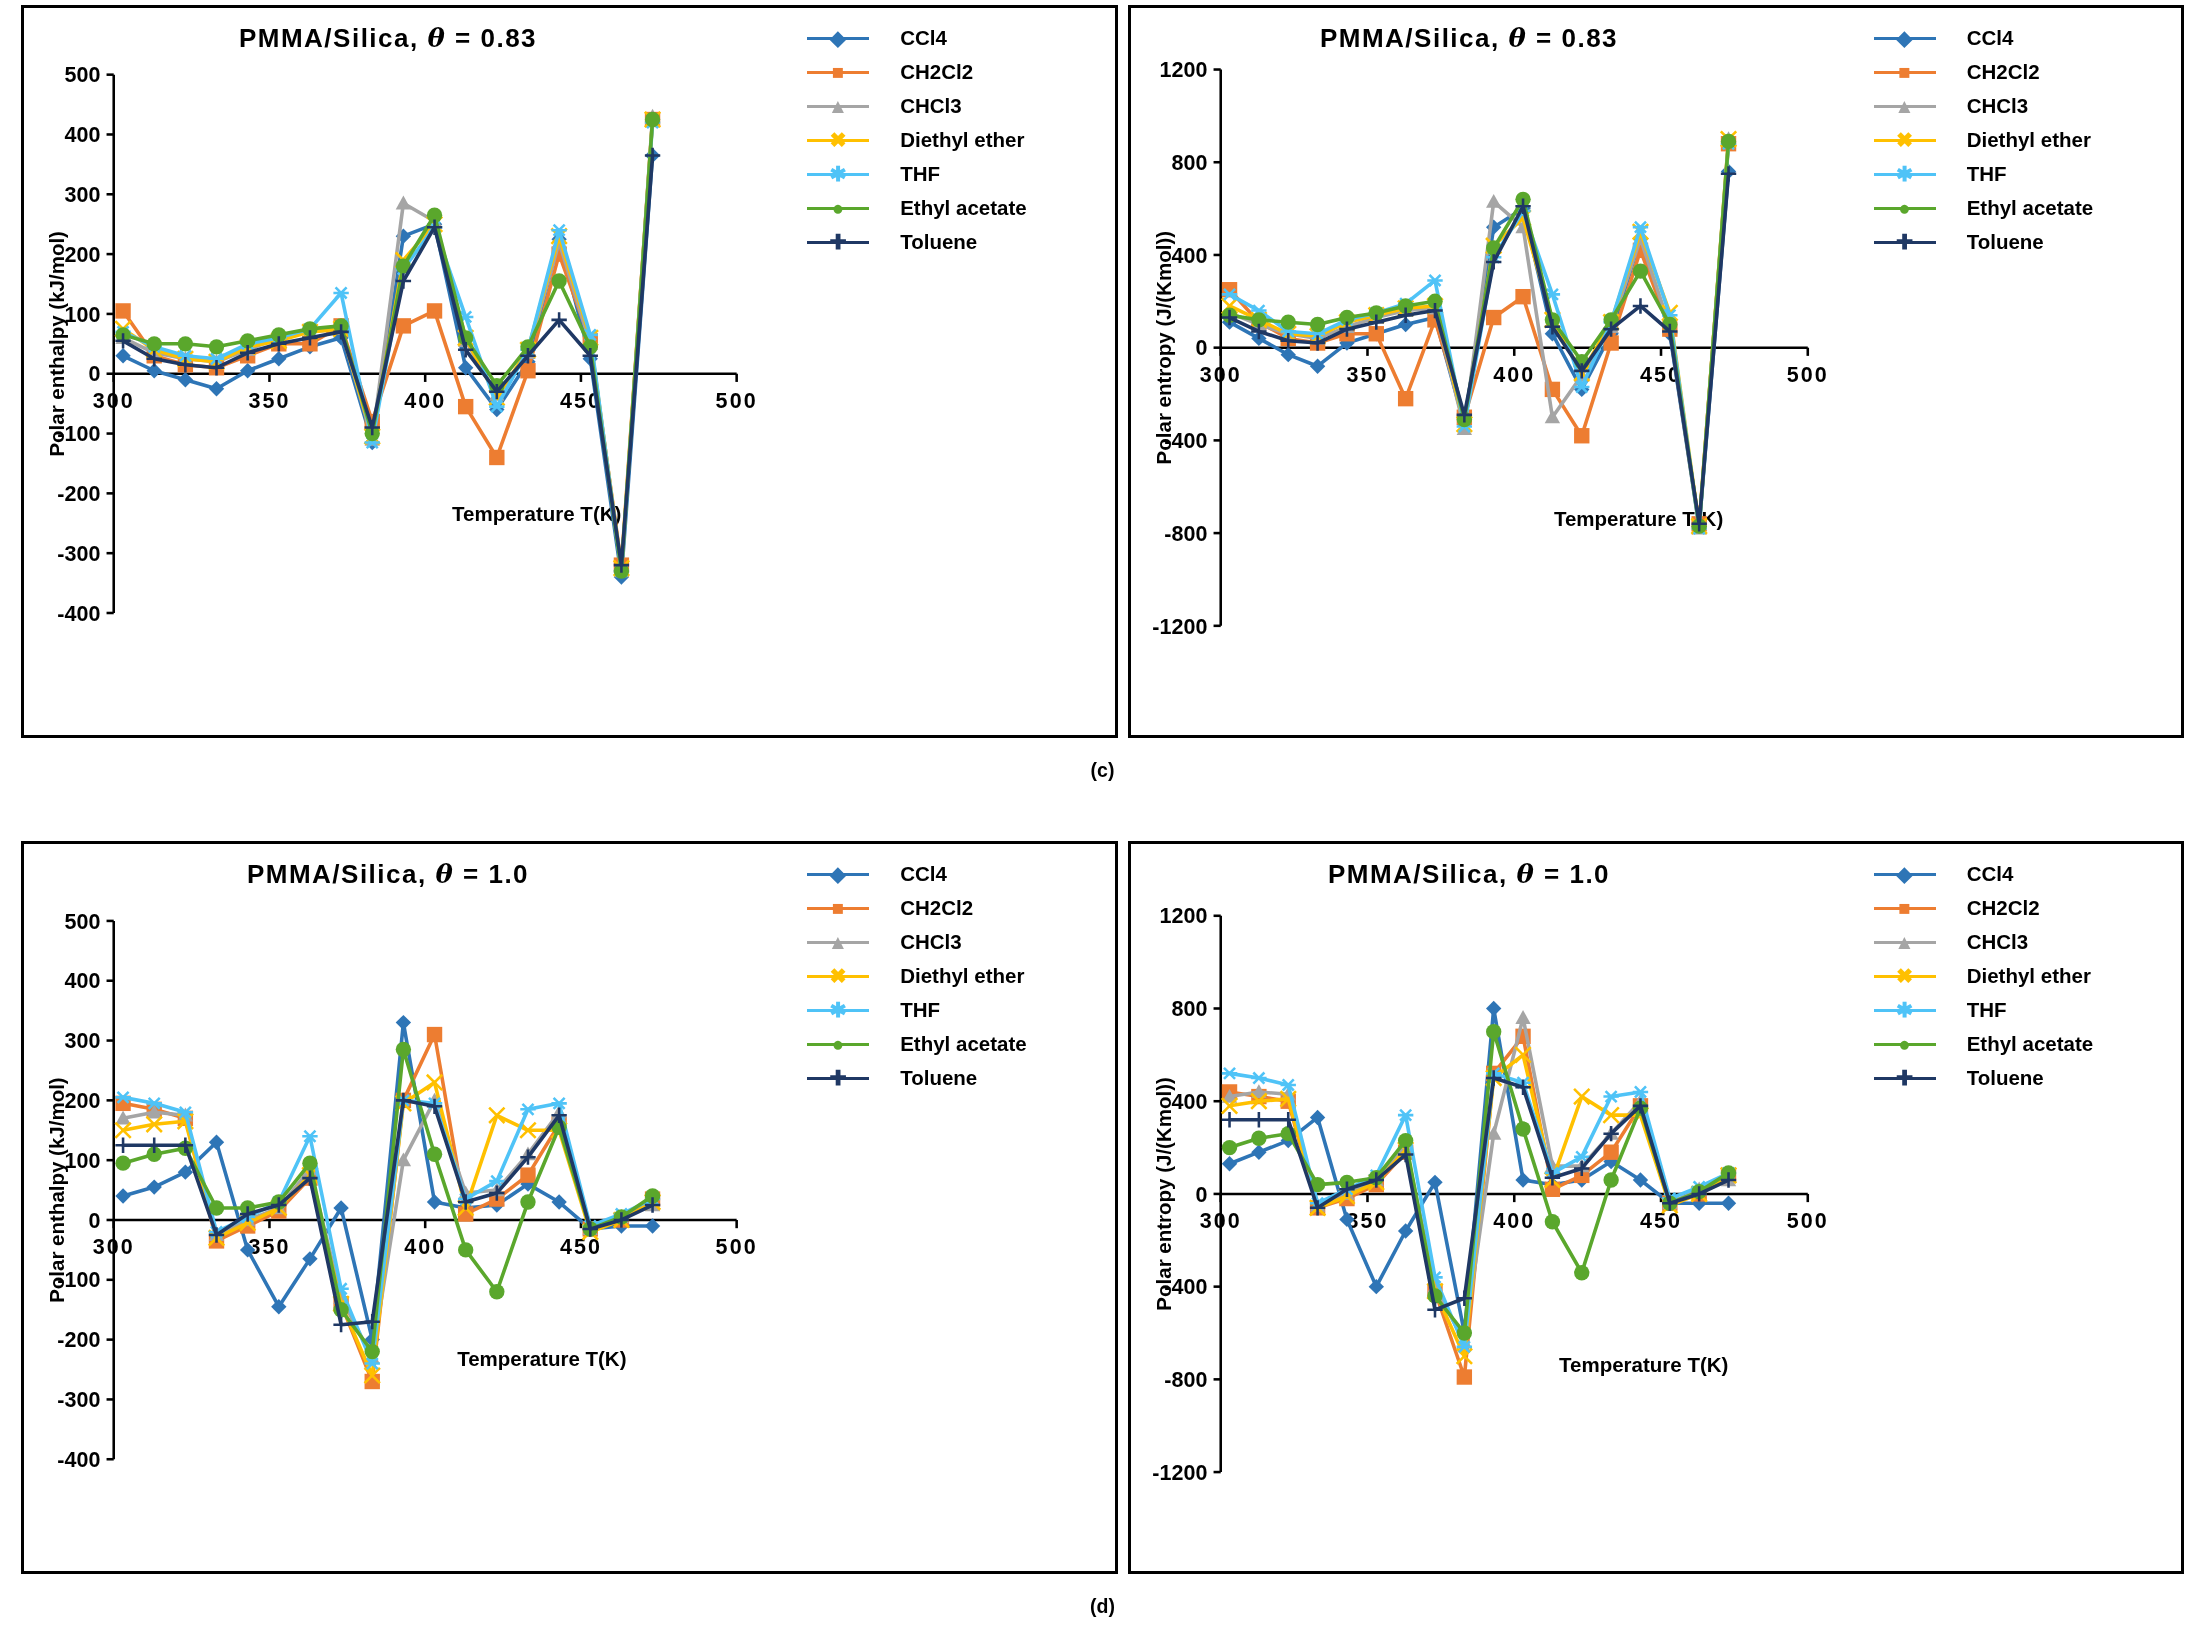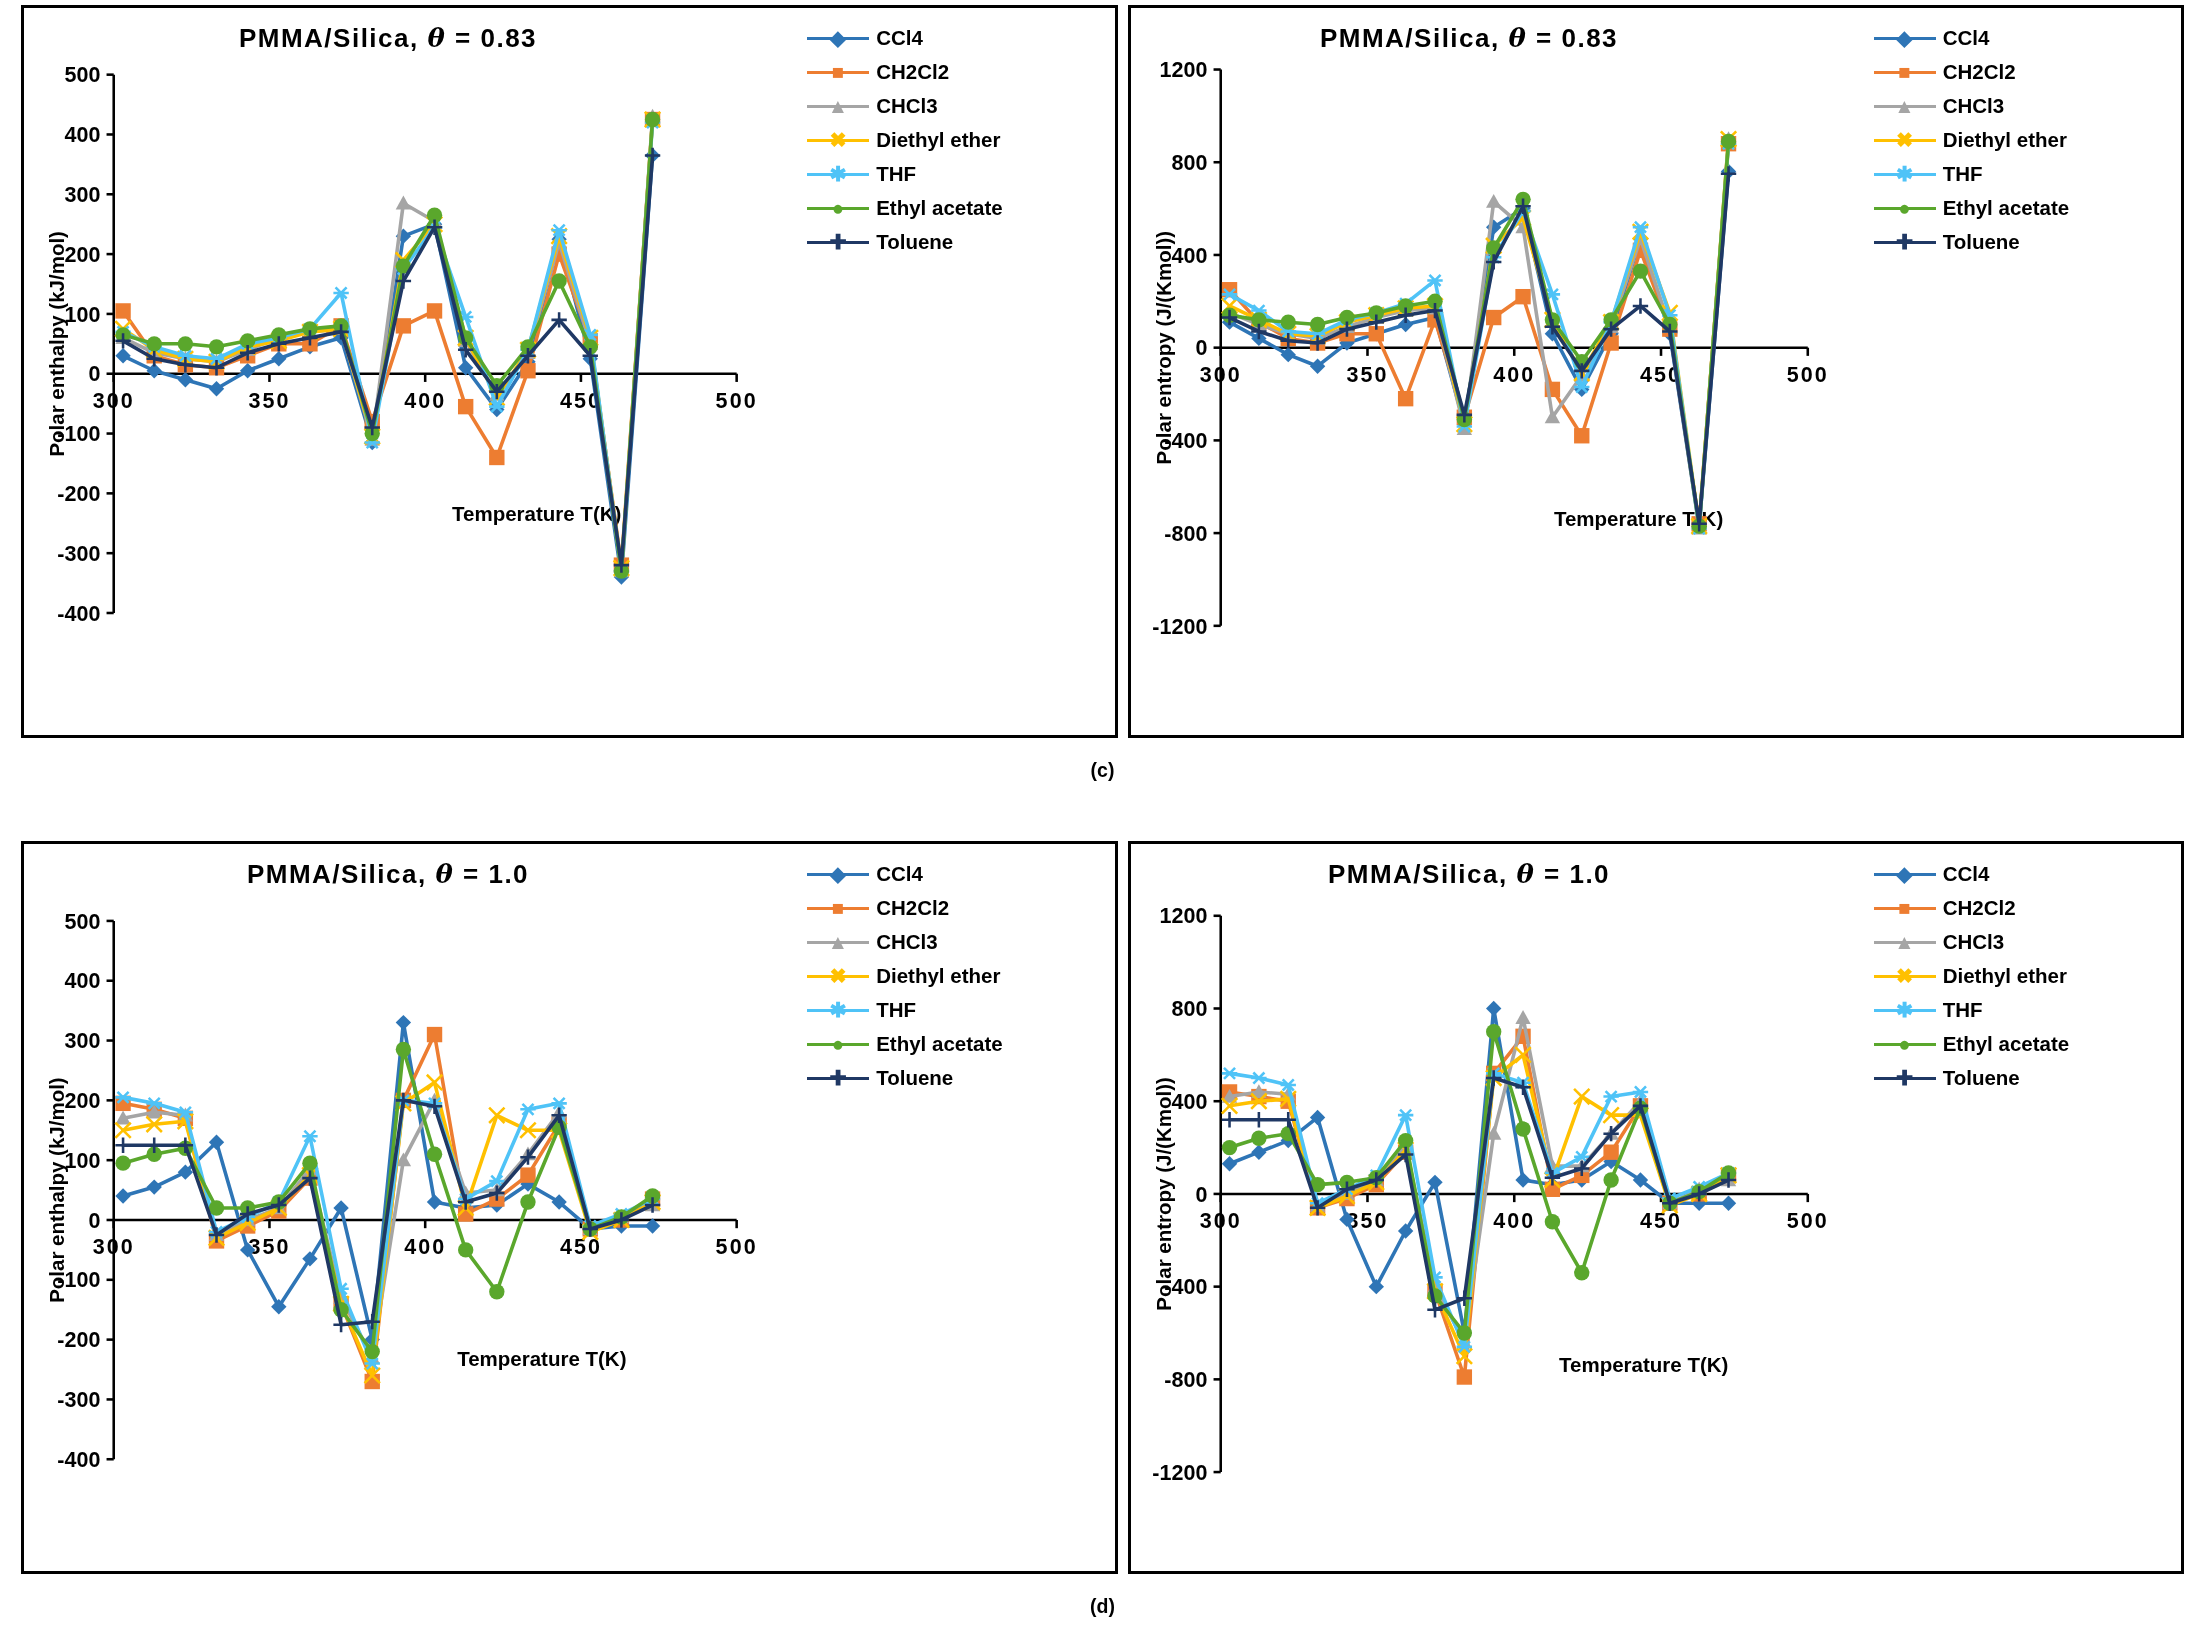--- a/index.html
+++ b/index.html
@@ -98,20 +98,21 @@
     font-size: 20.5px;
     line-height: 20.5px;
     font-weight: bold;
   }
   .legend-label {
     font-size: 20.5px;
     font-weight: bold;
     color: #000000;
     white-space: nowrap;
     padding-left: 7.2px;
+    margin-left: 24px;
   }
 
   .plot-wrap {
     position: absolute;
     left: 0; top: 0;
     width: 100%;
     height: 100%;
   }
   svg.plot { display: block; }
 

